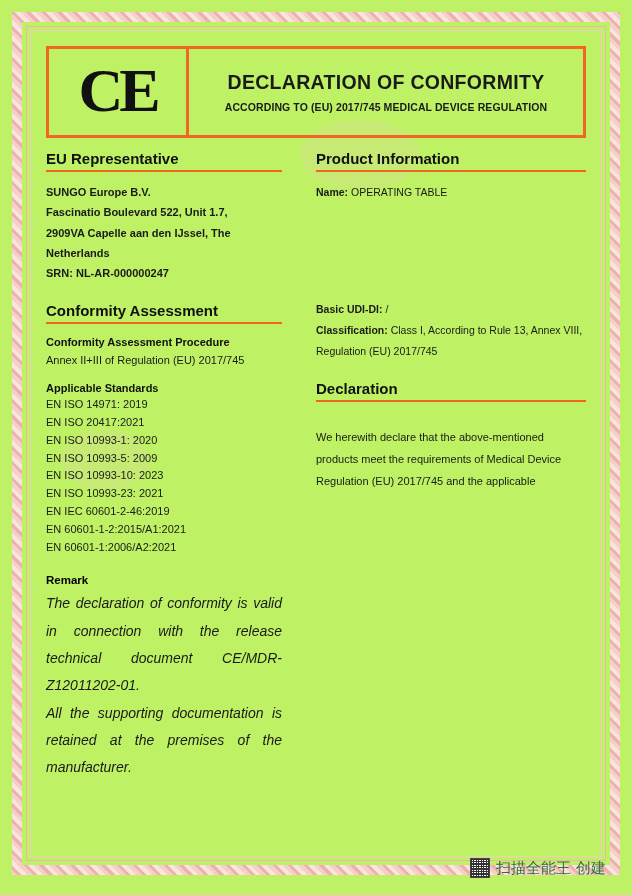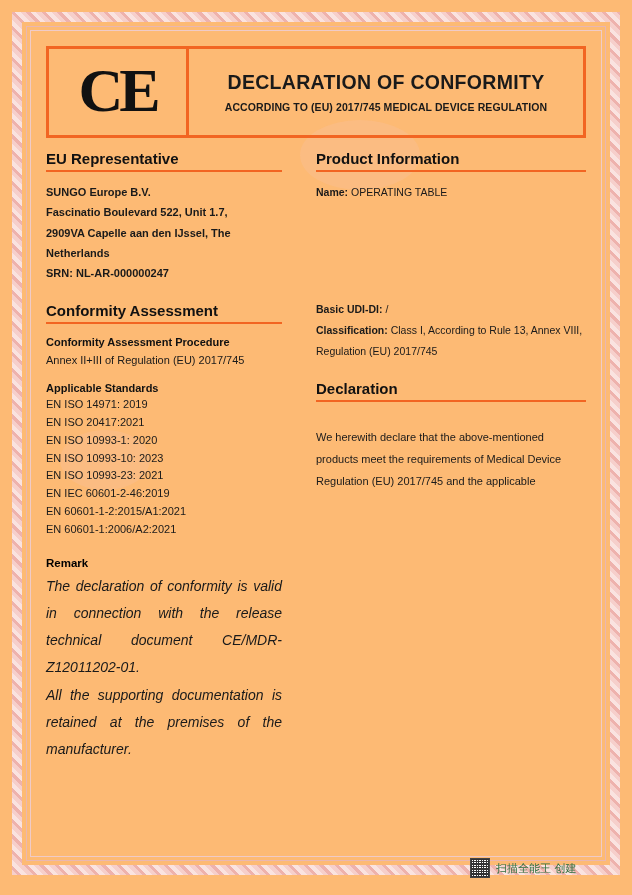--- a/index.html
+++ b/index.html
@@ -12,21 +12,21 @@
     height: 895px;
     font-family: "Liberation Sans", sans-serif;
     position: relative;
     overflow: hidden;
   }
 
   
   .page {
     position: absolute;
     inset: 0;
-    background: #fdba74;
+    background: #bef264;
     text-decoration: underline;
   }
   .ornament-frame {
     position: absolute;
     left: 12px;
     top: 12px;
     right: 12px;
     bottom: 20px;
     border: 10px solid #f3c9c6;
     border-image: repeating-linear-gradient(
@@ -207,21 +207,21 @@
     height: 20px;
     background:
       linear-gradient(90deg, #333 25%, transparent 25%, transparent 50%, #333 50%, #333 62%, transparent 62%),
       linear-gradient(0deg, #333 18%, transparent 18%, transparent 40%, #333 40%, #333 55%, transparent 55%, transparent 75%, #333 75%);
     background-size: 5px 5px, 5px 5px;
     background-color: #fff;
     border: 1px solid #444;
     box-sizing: border-box;
   }
   .stamp-text {
-    font-size: 11px;
+    font-size: 15px;
     color: #2f6f3f;
     font-family: "DejaVu Sans", sans-serif;
     text-align: center;
   }
 
   
   .blotch {
     position: absolute;
     border-radius: 50%;
     background: rgba(245, 200, 195, 0.18);
@@ -268,20 +268,21 @@
         <div class="block">
           <span class="section-title">Conformity Assessment</span>
           <div class="sub-head">Conformity Assessment Procedure</div>
           <div class="line normal">Annex II+III of Regulation (EU) 2017/745</div>
 
           <div class="sub-head">Applicable Standards</div>
           <div class="std-list">
             <div class="line">EN ISO 14971: 2019</div>
             <div class="line">EN ISO 20417:2021</div>
             <div class="line">EN ISO 10993-1: 2020</div>
+            <div class="line">EN ISO 10993-5: 2009</div>
             <div class="line">EN ISO 10993-10: 2023</div>
             <div class="line">EN ISO 10993-23: 2021</div>
             <div class="line">EN IEC 60601-2-46:2019</div>
             <div class="line">EN 60601-1-2:2015/A1:2021</div>
             <div class="line">EN 60601-1:2006/A2:2021</div>
           </div>
         </div>
 
         <div class="block">
           <div class="remark-head">Remark</div>

